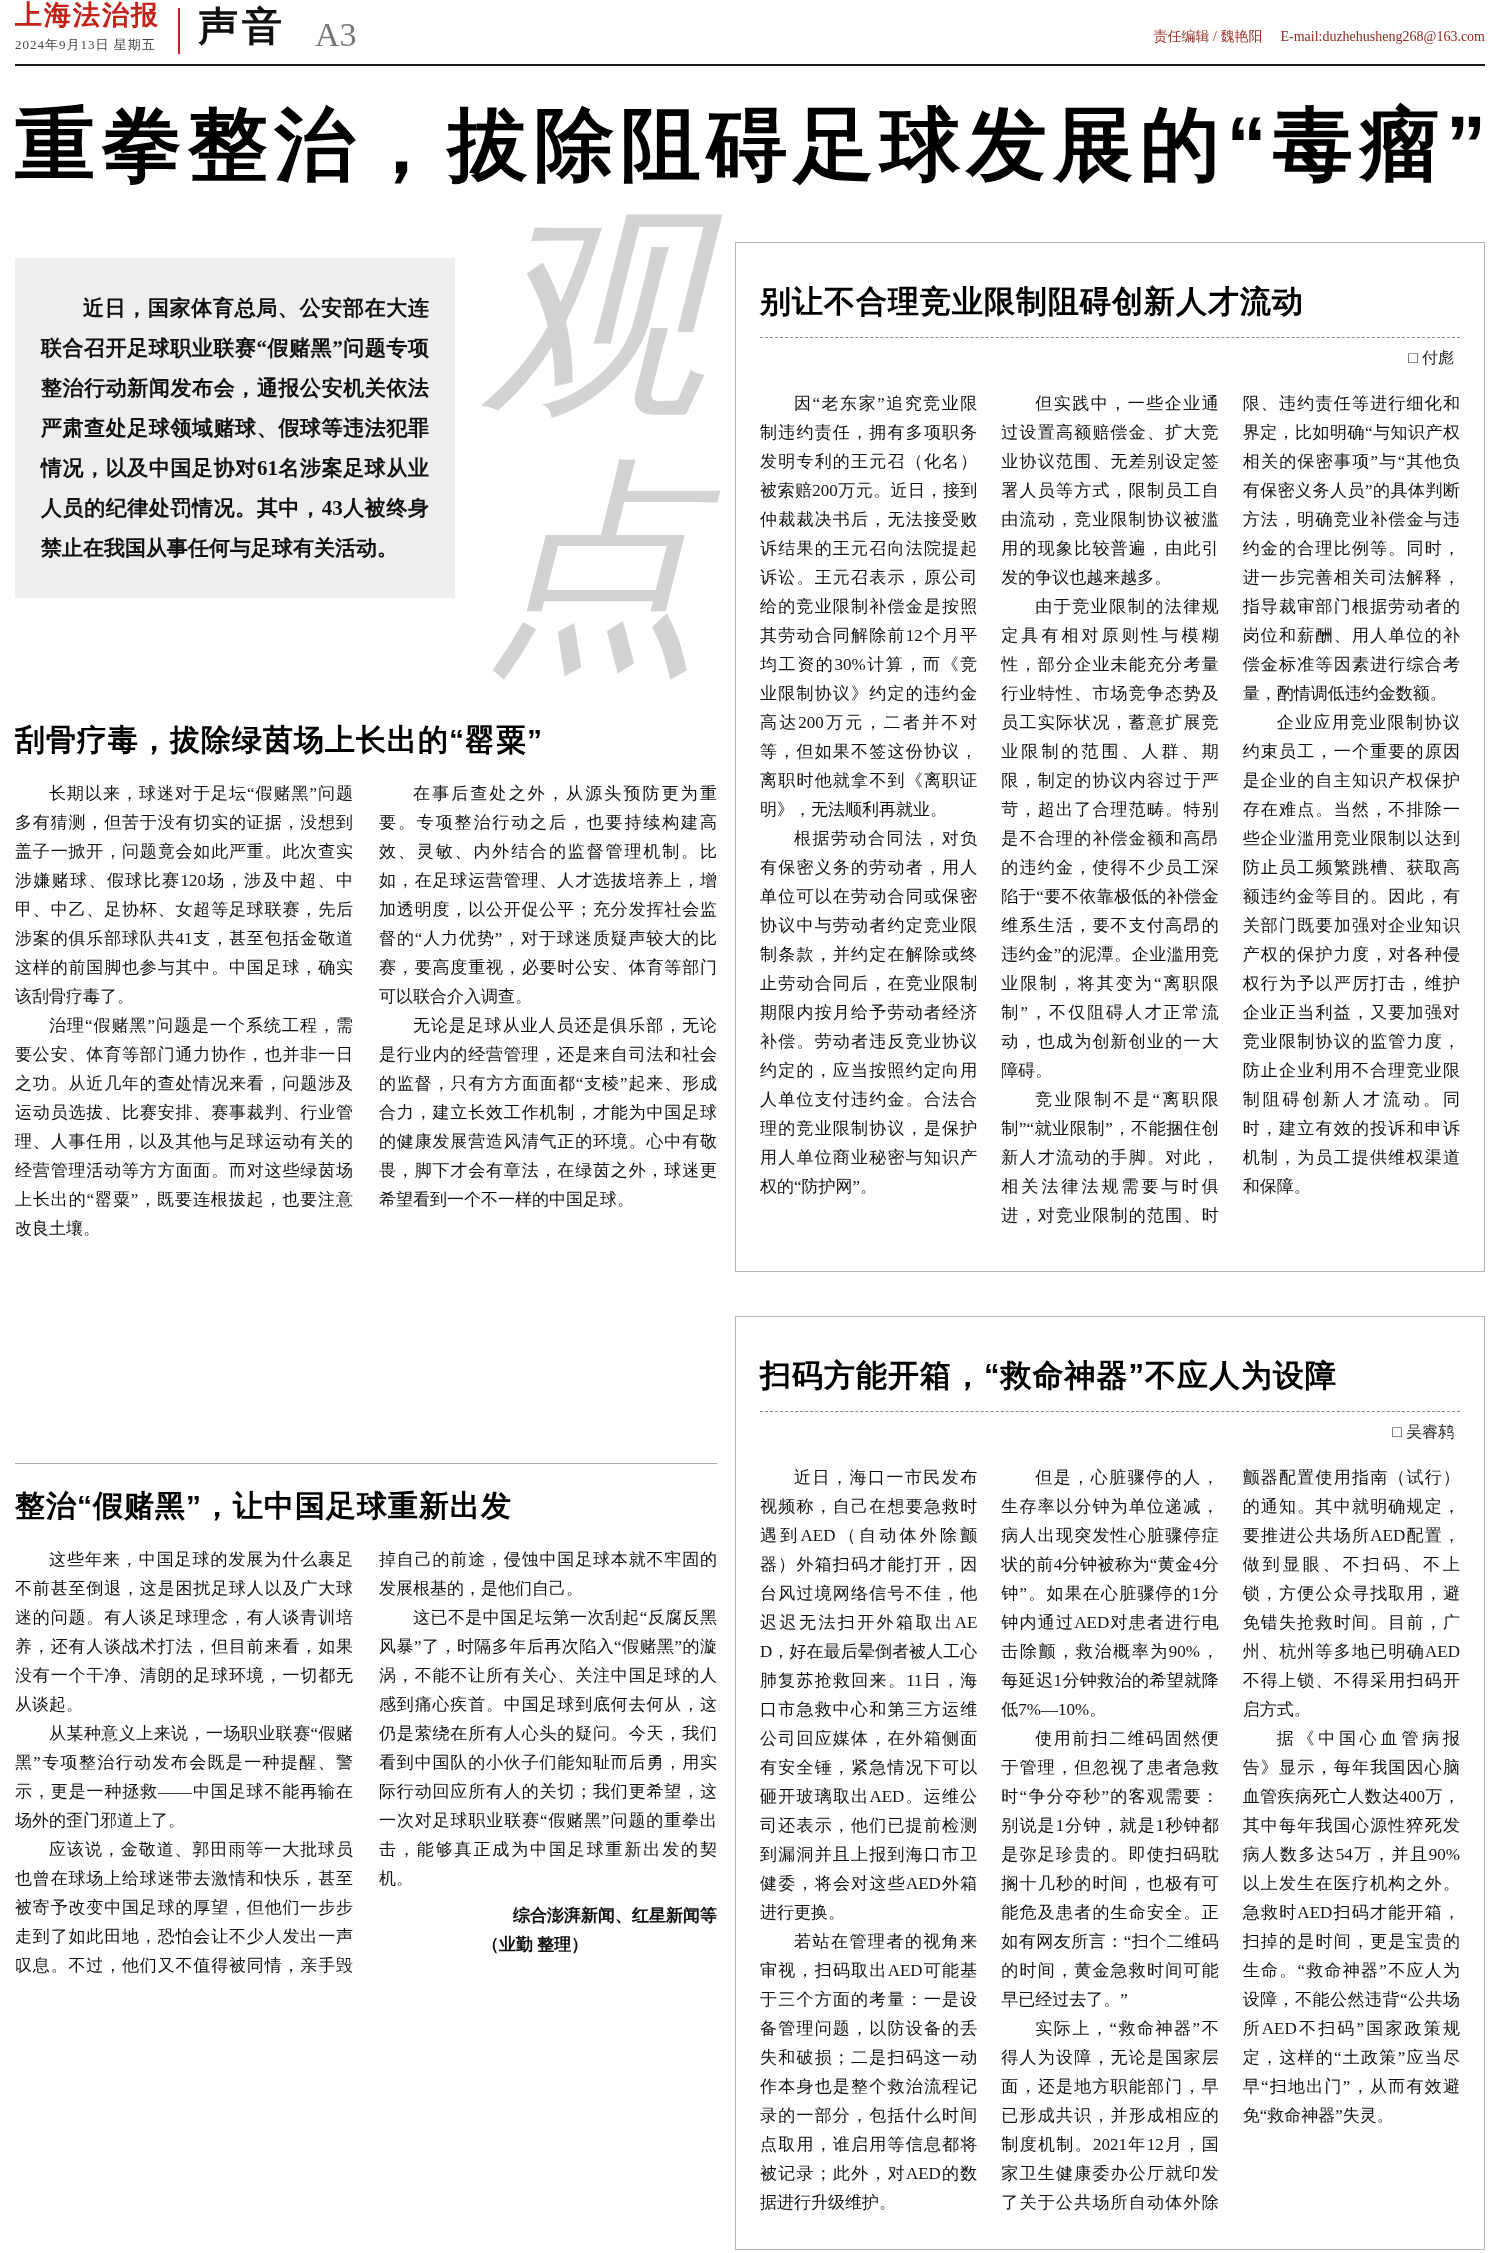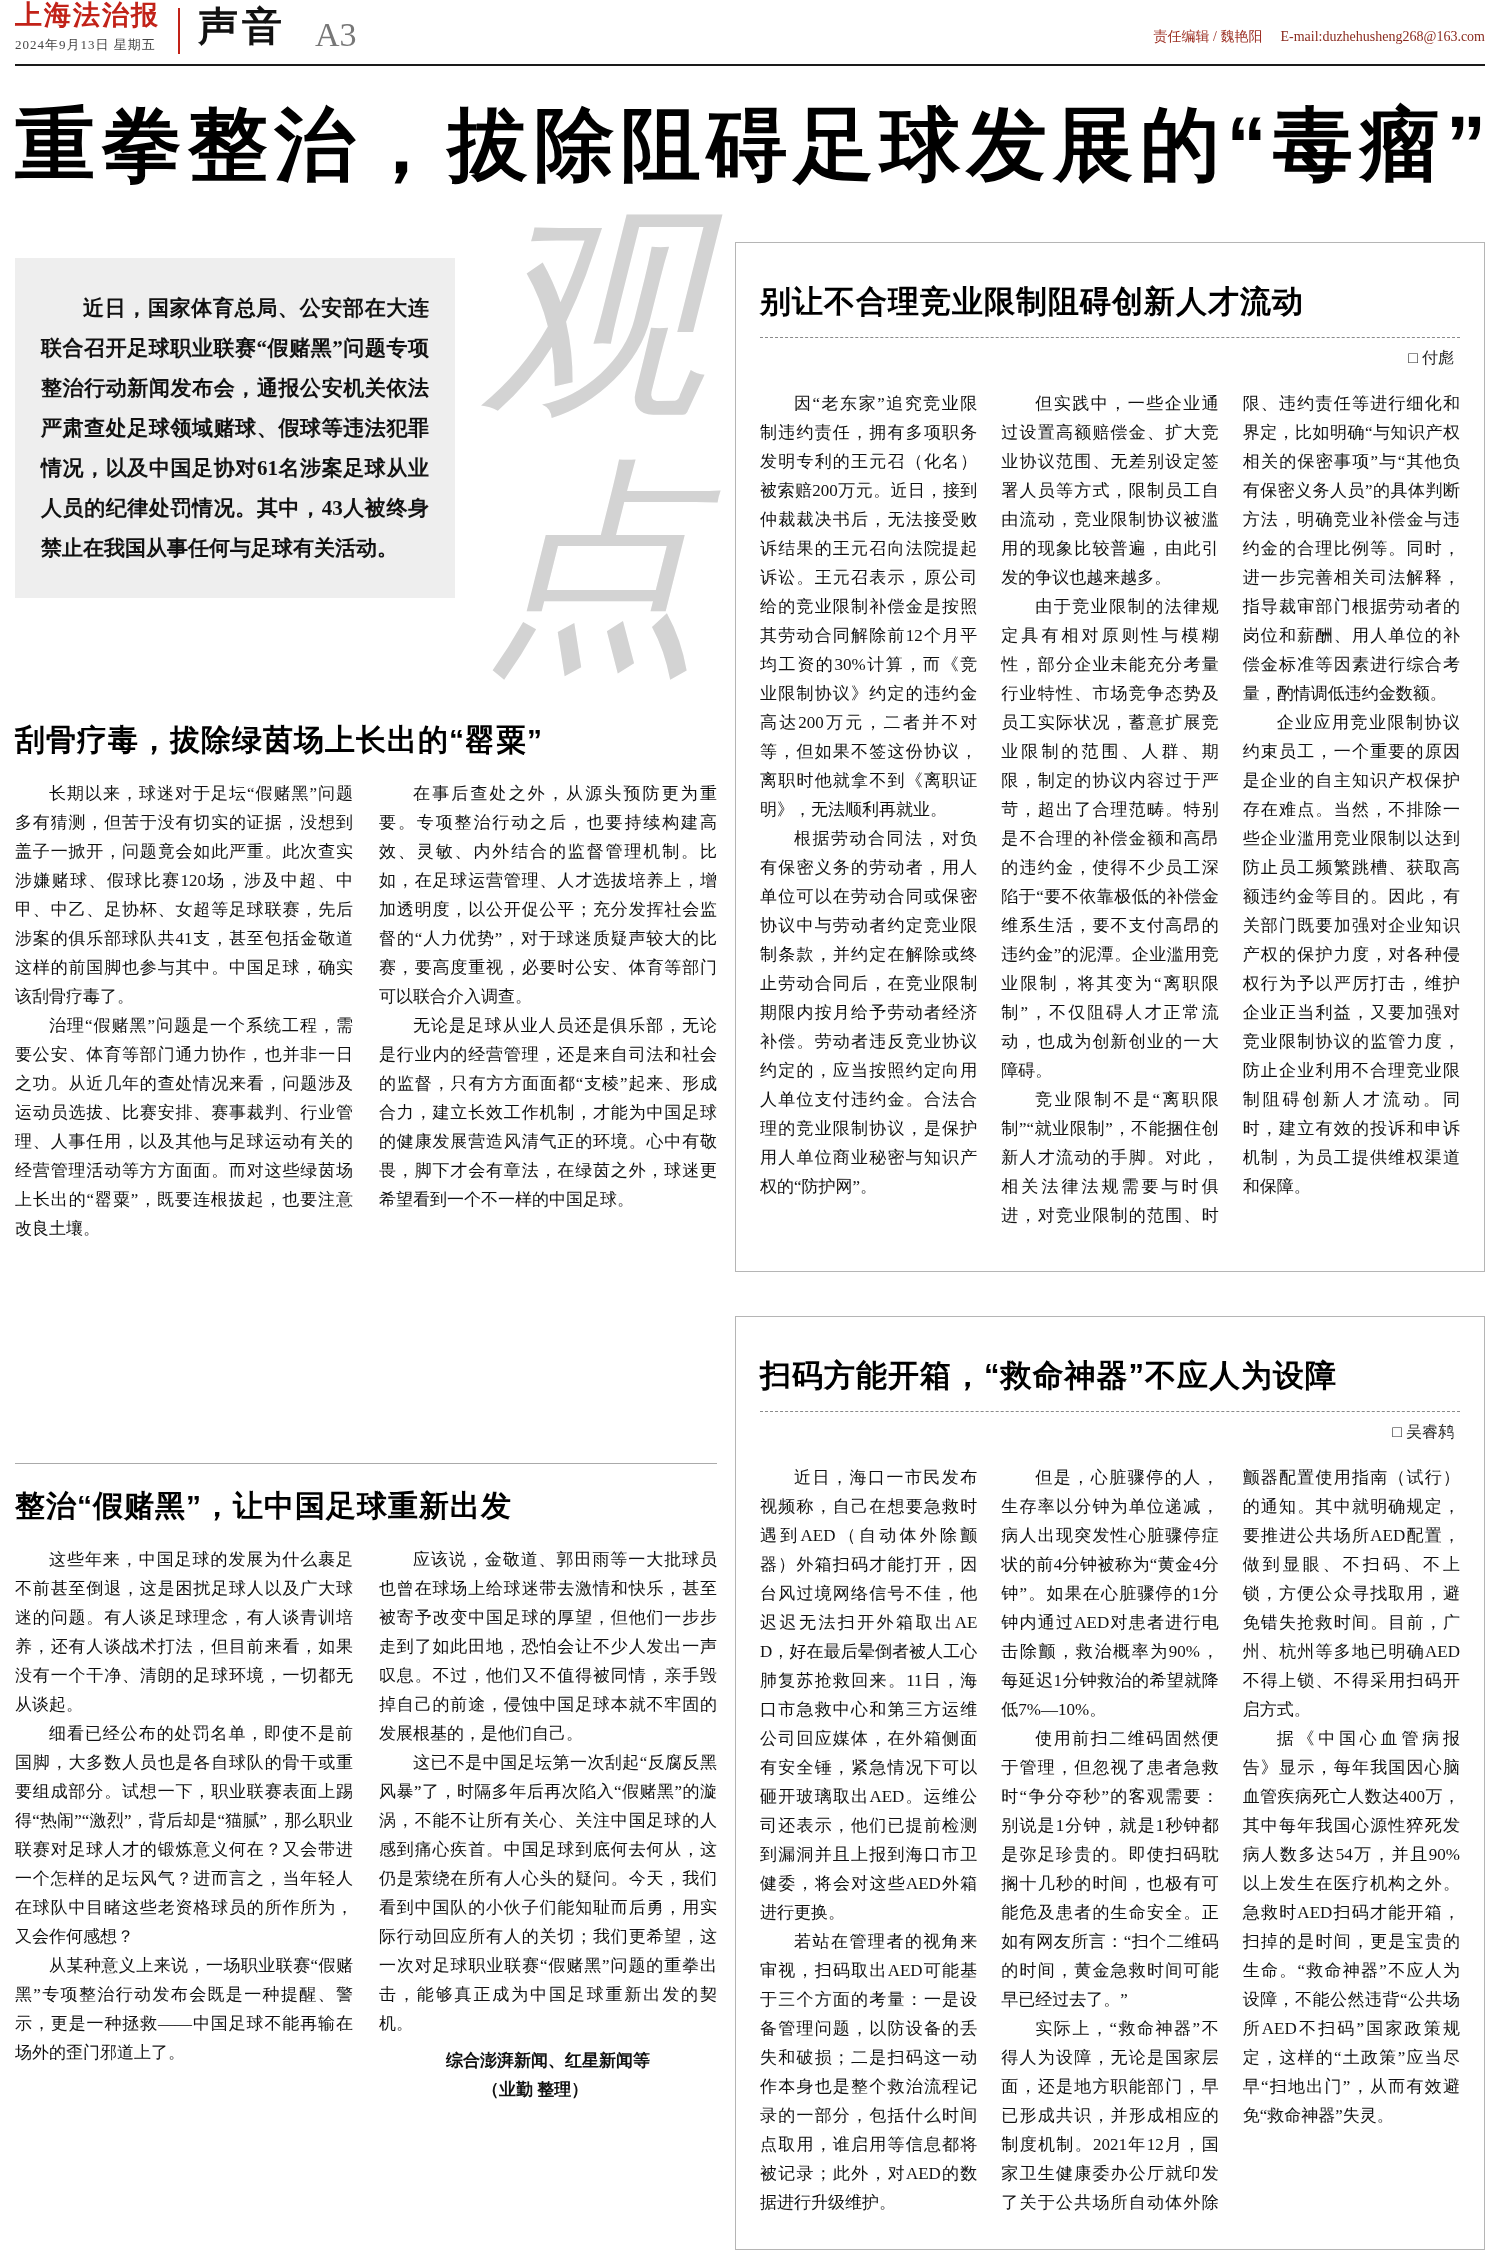--- a/index.html
+++ b/index.html
@@ -43,21 +43,21 @@
   .two-col   { column-count:2; column-gap:26px; height:658px; overflow:hidden; }
   .two-col-2 { column-count:2; column-gap:26px; height:640px; overflow:hidden; }
 
   .boxed { border:1px solid #b5b5b5; padding:38px 24px 26px; background:#fff; }
   .box-title { font-size:31px; font-weight:bold; font-family:"Liberation Sans","DejaVu Sans",sans-serif; letter-spacing:1px; color:#000; }
   .dashed-rule { border:none; border-top:1px dashed #8a8a8a; margin:14px 0 10px; }
   .author { text-align:right; font-size:16px; margin:2px 6px 20px 0; color:#222; }
   .three-col   { column-count:3; column-gap:24px; height:856px; overflow:hidden; }
   .three-col-2 { column-count:3; column-gap:24px; height:760px; overflow:hidden; }
 
-  .attribution   { font-weight:bold; text-indent:0 !important; text-align:center; margin-top:8px; }
+  .attribution   { font-weight:bold; text-indent:0 !important; text-align:right; margin-top:8px; }
   .attribution-2 { font-weight:bold; text-indent:0 !important; text-align:center; padding-right:26px; }
 </style>
 </head>
 <body>
 
 <div class="page">
 
   <header class="masthead-bar">
     <div class="brand">
       <div class="paper-name">上海法治报</div>
@@ -99,21 +99,20 @@
           <p>无论是足球从业人员还是俱乐部，无论是行业内的经营管理，还是来自司法和社会的监督，只有方方面面都“支棱”起来、形成合力，建立长效工作机制，才能为中国足球的健康发展营造风清气正的环境。心中有敬畏，脚下才会有章法，在绿茵之外，球迷更希望看到一个不一样的中国足球。</p>
         </div>
       </section>
 
       <hr class="section-divider">
 
       <section class="article">
         <h2 class="article-title">整治“假赌黑”，让中国足球重新出发</h2>
         <div class="body two-col-2">
           <p>这些年来，中国足球的发展为什么裹足不前甚至倒退，这是困扰足球人以及广大球迷的问题。有人谈足球理念，有人谈青训培养，还有人谈战术打法，但目前来看，如果没有一个干净、清朗的足球环境，一切都无从谈起。</p>
-          <p>细看已经公布的处罚名单，即使不是前国脚，大多数人员也是各自球队的骨干或重要组成部分。试想一下，职业联赛表面上踢得“热闹”“激烈”，背后却是“猫腻”，那么职业联赛对足球人才的锻炼意义何在？又会带进一个怎样的足坛风气？进而言之，当年轻人在球队中目睹这些老资格球员的所作所为，又会作何感想？</p>
           <p>从某种意义上来说，一场职业联赛“假赌黑”专项整治行动发布会既是一种提醒、警示，更是一种拯救——中国足球不能再输在场外的歪门邪道上了。</p>
           <p>应该说，金敬道、郭田雨等一大批球员也曾在球场上给球迷带去激情和快乐，甚至被寄予改变中国足球的厚望，但他们一步步走到了如此田地，恐怕会让不少人发出一声叹息。不过，他们又不值得被同情，亲手毁掉自己的前途，侵蚀中国足球本就不牢固的发展根基的，是他们自己。</p>
           <p>这已不是中国足坛第一次刮起“反腐反黑风暴”了，时隔多年后再次陷入“假赌黑”的漩涡，不能不让所有关心、关注中国足球的人感到痛心疾首。中国足球到底何去何从，这仍是萦绕在所有人心头的疑问。今天，我们看到中国队的小伙子们能知耻而后勇，用实际行动回应所有人的关切；我们更希望，这一次对足球职业联赛“假赌黑”问题的重拳出击，能够真正成为中国足球重新出发的契机。</p>
           <p class="attribution">综合澎湃新闻、红星新闻等</p>
           <p class="attribution-2">（业勤 整理）</p>
         </div>
       </section>
 
     </div>
 

